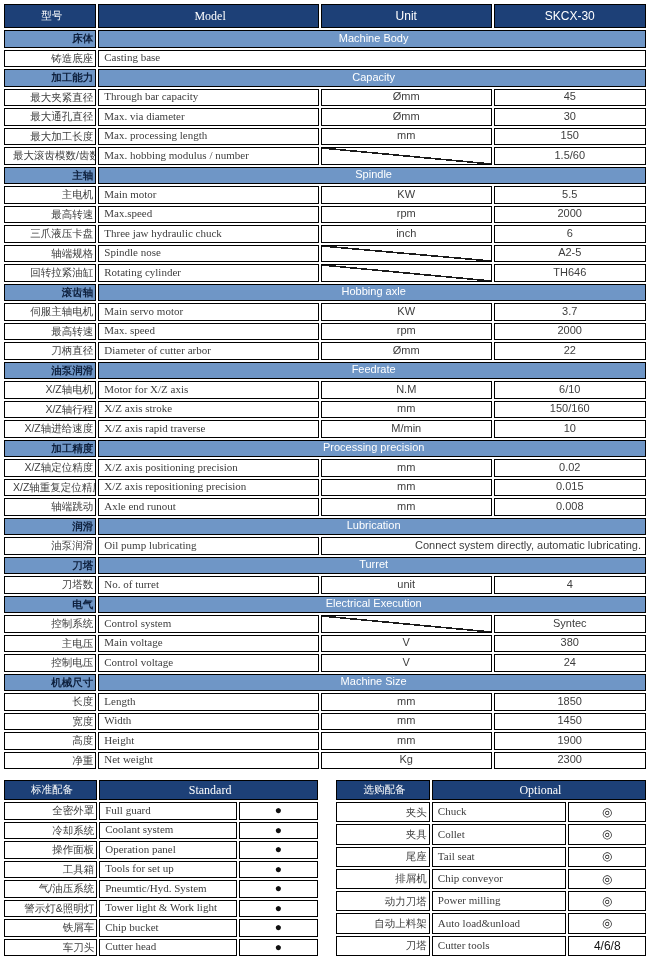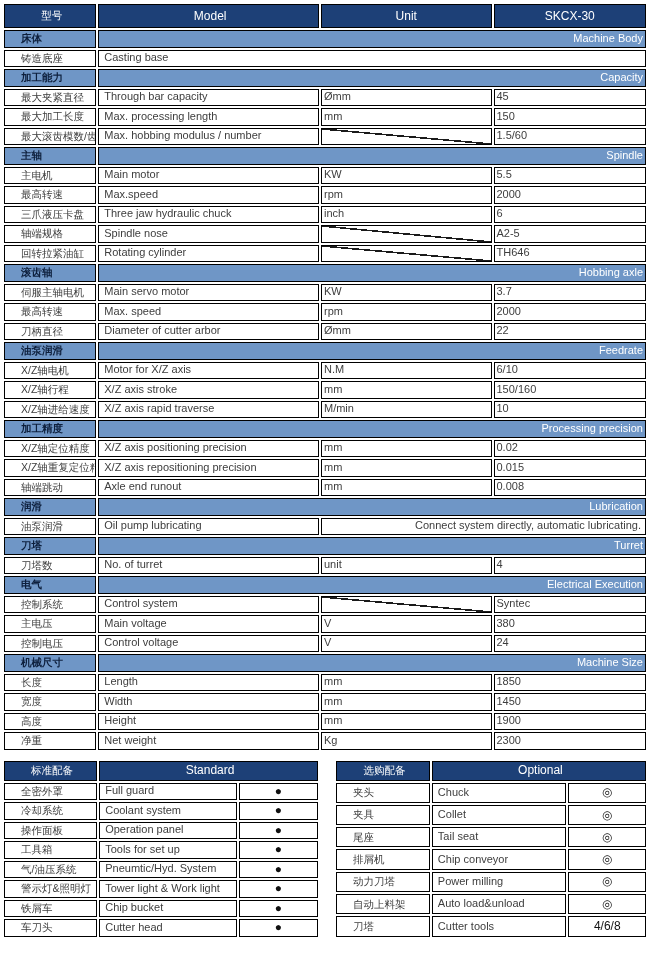--- a/index.html
+++ b/index.html
@@ -4,25 +4,25 @@
 <style>
   html,body{margin:0;padding:0;background:#fff;}
   body{width:650px;height:956px;font-family:"Liberation Sans",sans-serif;}
   .page{padding:2px 2px 0 2px;}
   table.spec{border-collapse:separate;border-spacing:2px;table-layout:fixed;}
   table.main{width:646px;}
   td,th{border:1px solid #000;font-size:11px;color:#3d3d3d;height:15.5px;line-height:1.05;padding:0 2px;overflow:hidden;white-space:nowrap;box-sizing:content-box;}
   th{background:var(--header-bg,#1d4077);color:#fff;font-weight:normal;height:22px;font-size:12px;}
   th.c1,th.c2{text-align:center;padding-left:5px;}
   th.c3,th.c4{text-align:center;}
-  .c1{text-align:left;padding-left:16px;font-size:10.5px;}
-  .c2{text-align:left;padding-left:5px;}
-  .c3,.c4{text-align:left;}
+  .c1{text-align:right;padding-left:8px;font-size:10.5px;}
+  .c2{text-align:left;padding-left:5px;font-family:Liberation Serif, serif;}
+  .c3,.c4{text-align:center;}
   .sec-cn{background:var(--section-bg,#6f96c6);color:#0d1f3c;font-weight:bold;}
-  .sec-en{background:var(--section-bg,#6f96c6);color:#fff;text-align:right;padding-left:5px;}
+  .sec-en{background:var(--section-bg,#6f96c6);color:#fff;text-align:center;padding-left:5px;}
   .note{text-align:right;padding-right:4px;margin-left:12px;}
   .slash{background-image:linear-gradient(to top right,transparent calc(50% - 0.8px),#1a1a1a calc(50% - 0.8px),#1a1a1a calc(50% + 0.8px),transparent calc(50% + 0.8px));}
   .bottom{margin-top:7px;display:flex;gap:14px;}
   table.small th{height:18px;}
   .mark{text-align:center;font-size:12px;color:#111;}
 </style>
 </head>
 <body>
 
 <div class="page">
@@ -55,20 +55,26 @@
           <td class="c1 sec-cn">加工能力</td>
           <td class="sec-en" colspan="3">Capacity</td>
         </tr>
         <tr>
           <td class="c1">最大夹紧直径</td>
           <td class="c2">Through bar capacity</td>
           <td class="c3">Ømm</td>
           <td class="c4">45</td>
         </tr>
         <tr>
+          <td class="c1">最大通孔直径</td>
+          <td class="c2">Max. via diameter</td>
+          <td class="c3">Ømm</td>
+          <td class="c4">30</td>
+        </tr>
+        <tr>
           <td class="c1">最大加工长度</td>
           <td class="c2">Max. processing length</td>
           <td class="c3">mm</td>
           <td class="c4">150</td>
         </tr>
         <tr>
           <td class="c1">最大滚齿模数/齿数</td>
           <td class="c2">Max. hobbing modulus / number</td>
           <td class="c3 slash"></td>
           <td class="c4">1.5/60</td>

